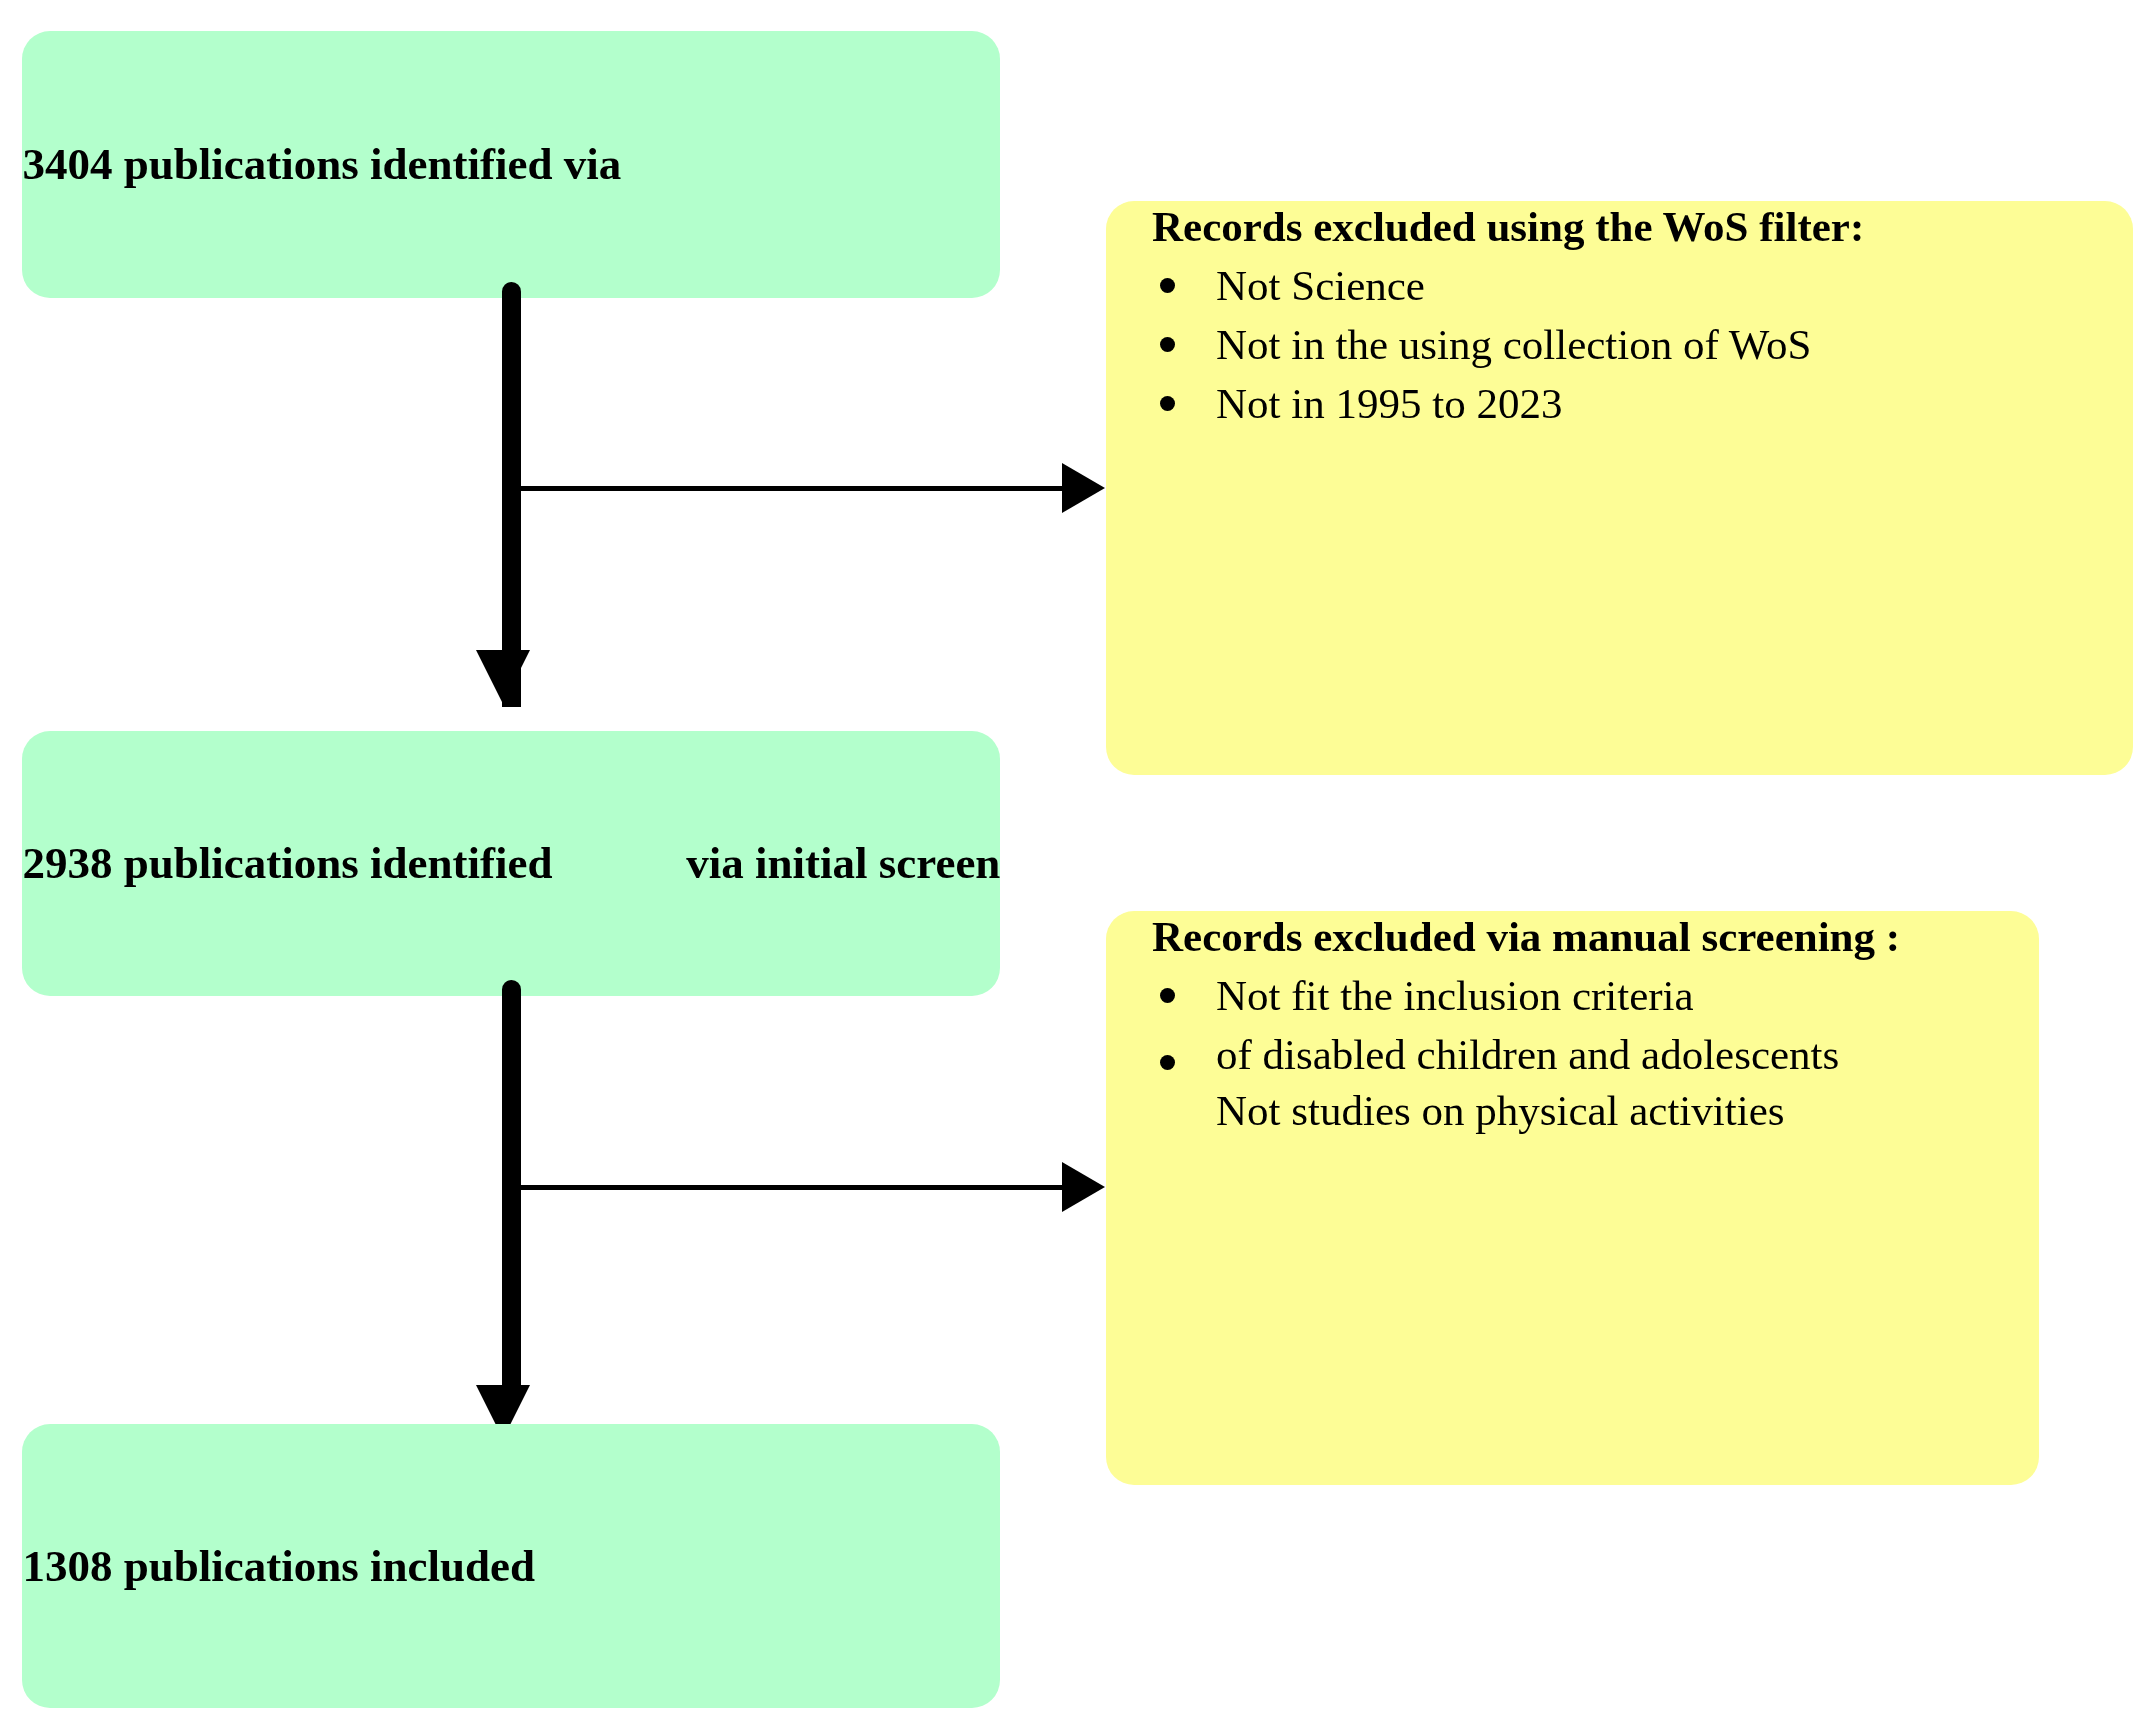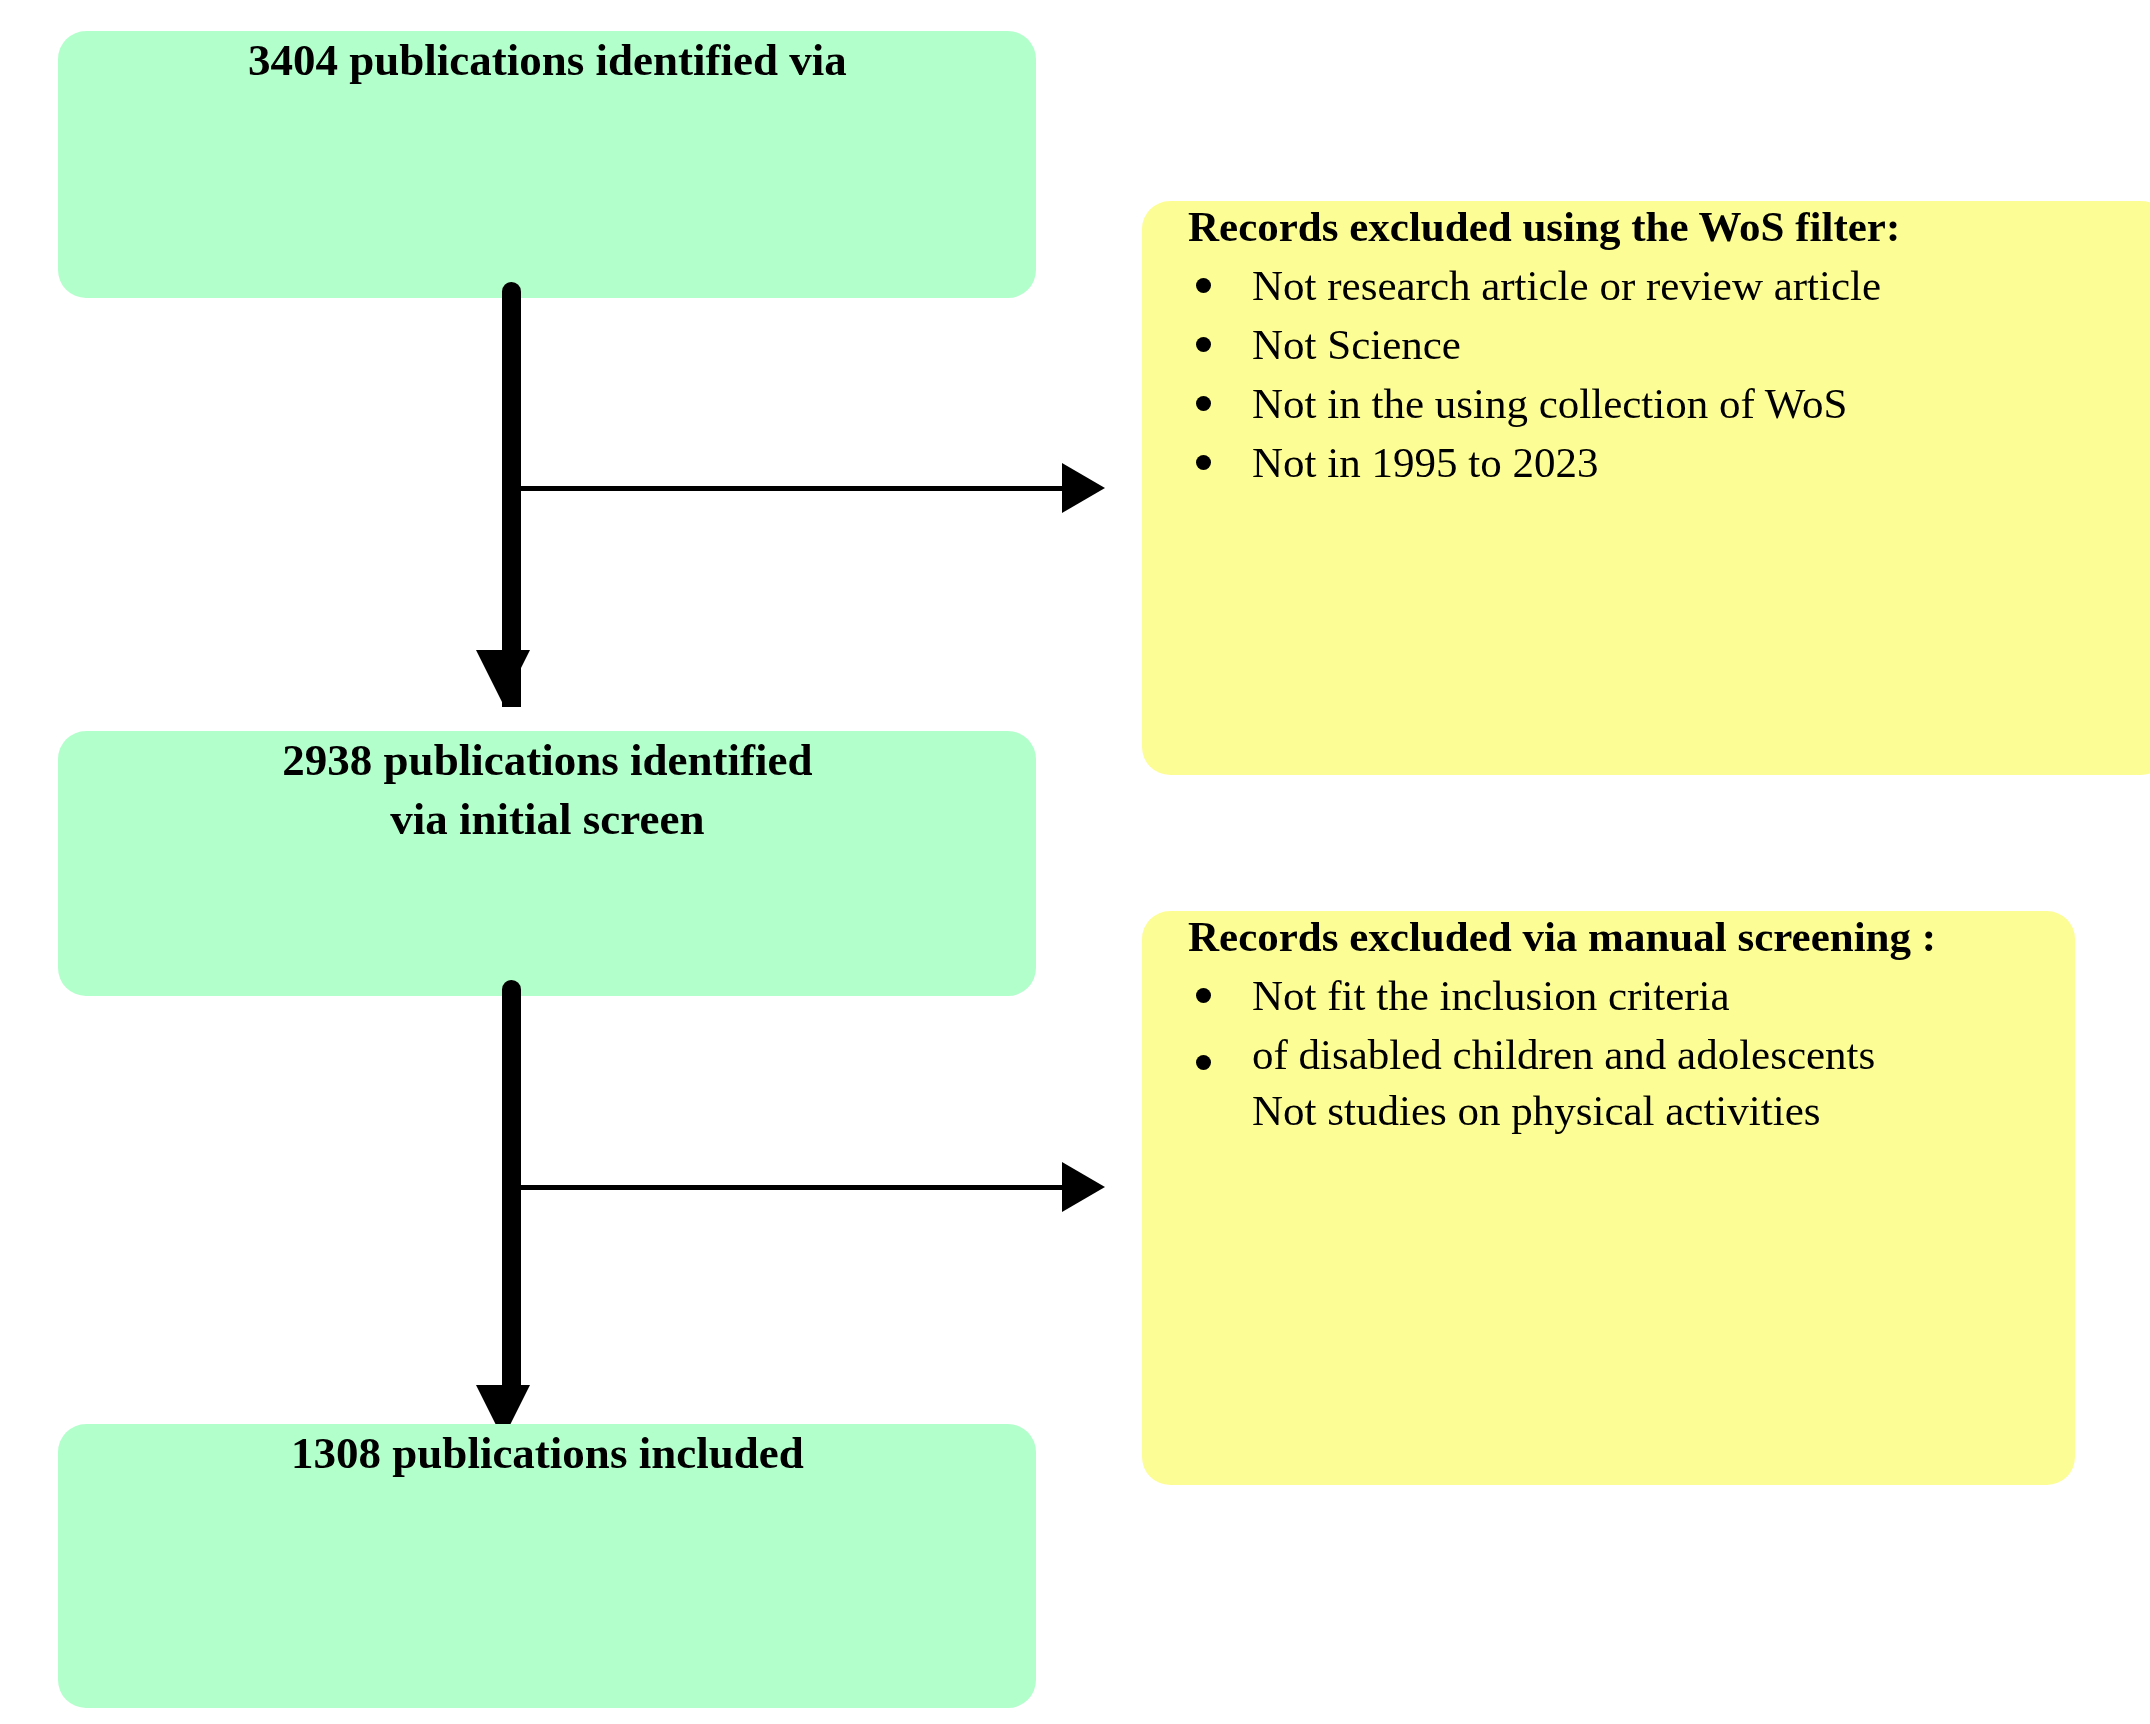--- a/index.html
+++ b/index.html
@@ -16,23 +16,22 @@
     background: #ffffff;
     font-family: "Liberation Serif", "DejaVu Serif", serif;
     overflow: hidden;
   }
 
   
   .box {
     position: absolute;
     border-radius: 28px;
     display: flex;
-    flex-direction: column;
-    justify-content: flex-start;
-    margin-left: 36px;
+    flex-direction: row;
+    justify-content: space-between;
   }
 
   .box-green {
     background: #b3ffcc;
     align-items: center;
     text-align: center;
   }
 
   .box-yellow {
     background: #fdfd96;
@@ -145,24 +144,20 @@
 
   <div class="hline" style="left:512px; top:486px; width:552px;"></div>
   <div class="hhead" style="left:1062px; top:463px;"></div>
 
   <div class="box box-yellow" style="left:1106px; top:201px; width:1027px; height:574px;">
     <div class="yellow-inner">
       <div class="yellow-title">Records excluded using the WoS filter:</div>
       <ul class="bullets">
         <li>
           <span class="dot"></span>
-          <span class="li-line">Not research article or review article</span>
-        </li>
-        <li>
-          <span class="dot"></span>
           <span class="li-line">Not Science</span>
         </li>
         <li>
           <span class="dot"></span>
           <span class="li-line">Not in the using collection of WoS</span>
         </li>
         <li>
           <span class="dot"></span>
           <span class="li-line">Not in 1995 to 2023</span>
         </li>

